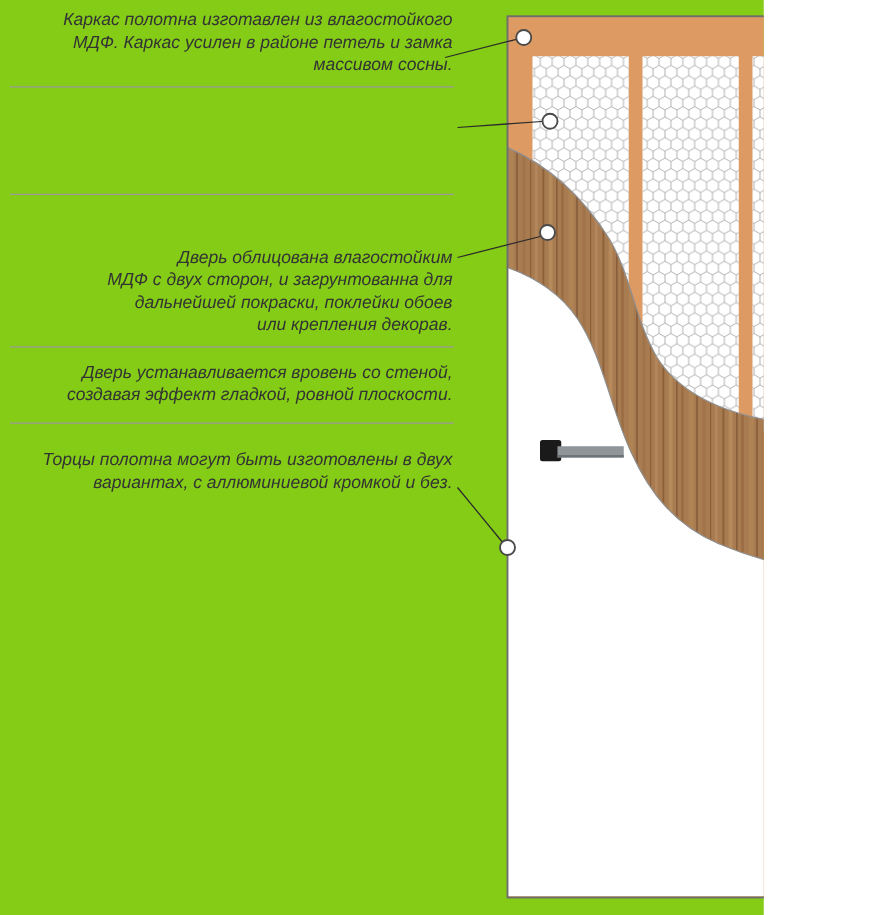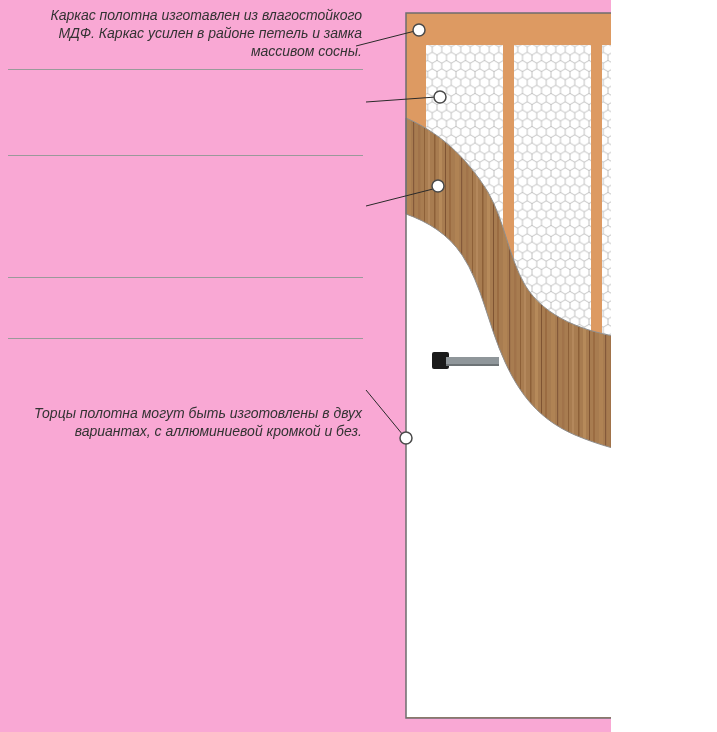--- a/index.html
+++ b/index.html
@@ -1,39 +1,39 @@
 <!DOCTYPE html>
 <html><head>
 <meta charset="utf-8">
 <style>
   html, body { margin: 0; padding: 0; background: #ffffff; }
   .canvas {
     position: relative;
     width: 611px;
     height: 732px;
-    background: #f9a8d4;
+    background: #84cc16;
     overflow: hidden;
     font-family: "Liberation Sans", sans-serif;
   }
   .annotation {
     position: absolute;
     left: 4px;
     width: 358px;
     text-align: right;
     font-style: italic;
     font-size: 14px;
     line-height: 18px;
     color: #333333;
     white-space: pre-line;
   }
   .ann-1 { top: 6px; }
   .ann-2 { top: 94px; }
   .ann-3 { top: 196px; }
   .ann-4 { top: 288px; }
-  .ann-5 { top: 358px; margin-top: 46px; }
+  .ann-5 { top: 358px; }
   .divider {
     position: absolute;
     left: 8px;
     width: 355px;
     border-top: 1px solid #9a9a9a;
     height: 0;
   }
   .div-1 { top: 69px; }
   .div-2 { top: 155px; }
   .div-3 { top: 277px; }
@@ -41,20 +41,26 @@
   svg.diagram-svg { position: absolute; left: 0; top: 0; }
 </style>
 </head>
 <body>
 
 <div class="canvas">
 
   <div class="annotation ann-1">Каркас полотна изготавлен из влагостойкого
 МДФ. Каркас усилен в районе петель и замка
 массивом сосны.</div>
+  <div class="annotation ann-3">Дверь облицована влагостойким
+МДФ с двух сторон, и загрунтованна для
+дальнейшей покраски, поклейки обоев
+или крепления декорав.</div>
+  <div class="annotation ann-4">Дверь устанавливается вровень со стеной,
+создавая эффект гладкой, ровной плоскости.</div>
   <div class="annotation ann-5">Торцы полотна могут быть изготовлены в двух
 вариантах, с аллюминиевой кромкой и без.</div>
 
   <div class="divider div-1"></div>
   <div class="divider div-2"></div>
   <div class="divider div-3"></div>
   <div class="divider div-4"></div>
 
   <svg class="diagram-svg" width="717" height="732" viewBox="0 0 717 732">
     <defs>

